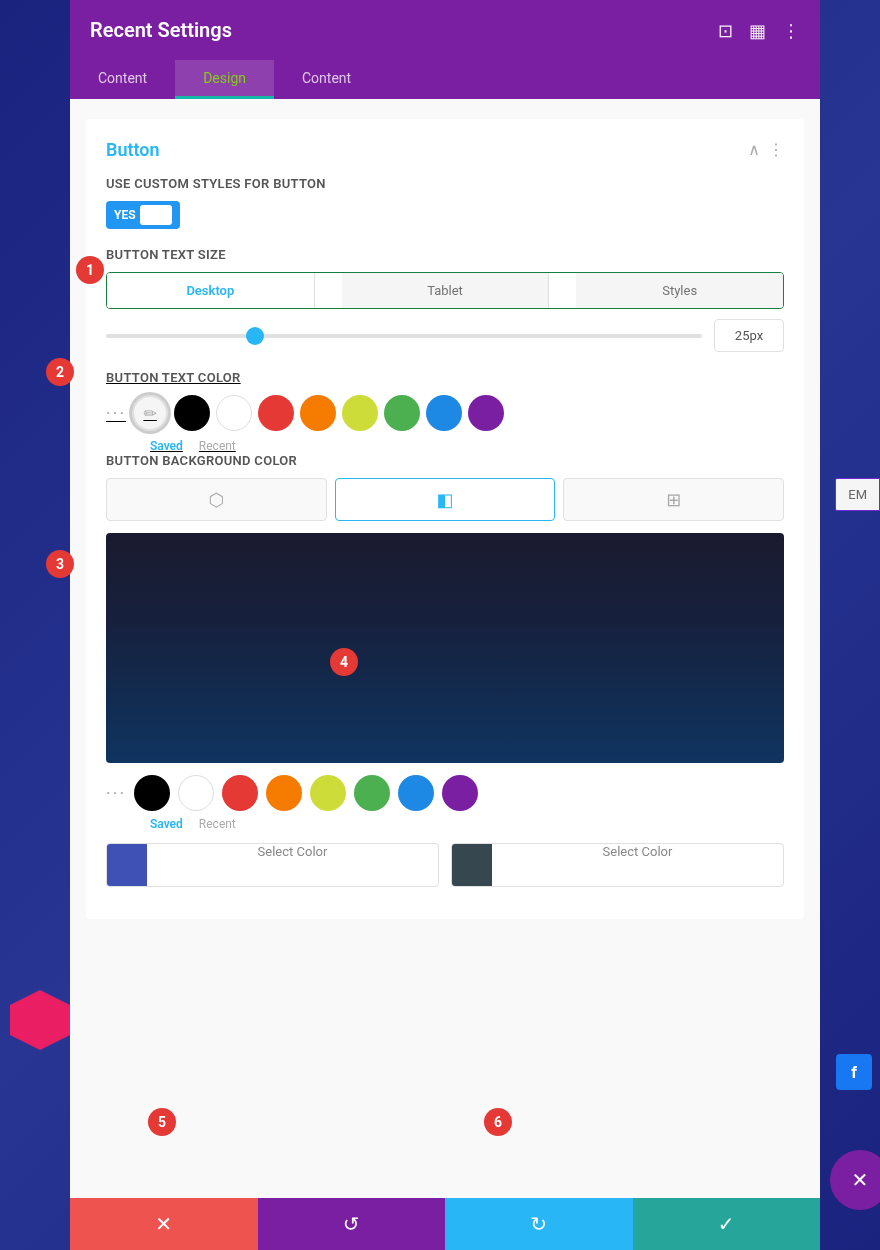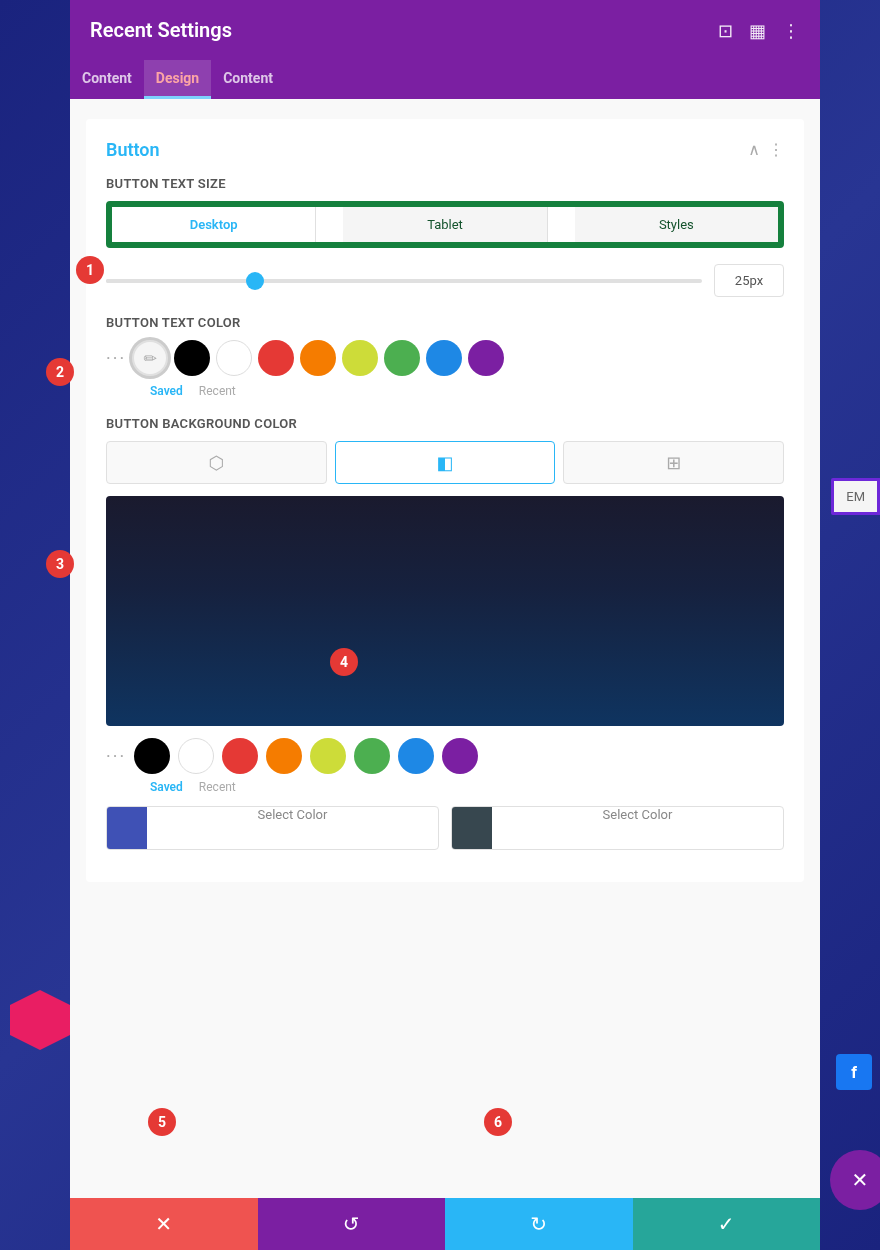--- a/index.html
+++ b/index.html
@@ -57,31 +57,31 @@
       opacity: 0.9;
     }
 
     
     .panel-tabs {
       background: #7b1fa2;
       display: flex;
       border-bottom: none;
     }
     .tab {
-      padding: 10px 12px;
+      padding: 10px 28px;
       color: rgba(255,255,255,0.75);
       font-size: 14px;
       cursor: pointer;
       border-bottom: 3px solid transparent;
-      font-weight: 700;
+      font-weight: 400;
     }
     .tab.active {
-      color: #fca5a5;
+      color: #84cc16;
       background: rgba(255,255,255,0.15);
-      border-bottom: 3px solid #7dd3fc;
+      border-bottom: 3px solid #14b8a6;
     }
 
     
     .panel-body {
       background: #f9f9f9;
       flex: 1;
       padding: 0;
     }
 
     
@@ -166,32 +166,32 @@
       color: #555;
       font-weight: 600;
       margin-bottom: 10px;
       text-transform: uppercase;
       letter-spacing: 0.3px;
     }
 
     
     .device-tabs {
       display: flex;
-      border: 6px solid #15803d;
+      border: 1px solid #15803d;
       border-radius: 4px;
       overflow: hidden;
-      margin-bottom: 16px;
+      margin-bottom: 10px;
       gap: 27px;
     }
     .device-tab {
       flex: 1;
       padding: 10px;
       text-align: center;
       font-size: 13px;
-      color: #14532d;
+      color: #737373;
       cursor: pointer;
       background: #f5f5f5;
       border-right: 1px solid #e0e0e0;
     }
     .device-tab:last-child { border-right: none; }
     .device-tab.active {
       color: #29b6f6;
       background: #fff;
       font-weight: 600;
     }
@@ -358,21 +358,21 @@
     .badge-4 { top: 648px; left: 330px; }
     .badge-5 { top: 1108px; left: 148px; }
     .badge-6 { top: 1108px; left: 484px; }
 
     
     .em-button {
       position: absolute;
       top: 478px;
       right: 0;
       background: #f5f5f5;
-      border: 3px solid #6d28d9;
+      border: 1px solid #6d28d9;
       padding: 8px 12px;
       font-size: 13px;
       color: #666;
       border-radius: 2px 0 0 2px;
     }
 
     
     .fb-icon {
       position: absolute;
       bottom: 160px;
@@ -449,38 +449,47 @@
     <div class="section">
 
       <div class="section-header">
         <span class="section-title">Button</span>
         <div class="section-controls">
           <span class="section-control-icon">∧</span>
           <span class="section-control-icon">⋮</span>
         </div>
       </div>
 
+      <div style="margin-bottom: 18px;">
+        <div class="field-label">Use Custom Styles For Button</div>
+        <div class="toggle-container">
+          <div class="toggle-switch">
+            <span class="toggle-yes">YES</span>
+            <div class="toggle-thumb"></div>
+          </div>
+        </div>
+      </div>
 
       <div style="margin-bottom: 18px;">
         <div class="field-label">Button Text Size</div>
         <div class="device-tabs">
           <div class="device-tab active">Desktop</div>
           <div class="device-tab">Tablet</div>
           <div class="device-tab">Styles</div>
         </div>
         <div class="slider-row">
           <div class="slider-track">
             <div class="slider-fill"></div>
             <div class="slider-thumb"></div>
           </div>
           <div class="slider-value">25px</div>
         </div>
       </div>
 
-      <div style="margin-bottom: 18px;">
+      <div style=" text-decoration: underline;">
         <div class="field-label">Button Text Color</div>
         <div style="display:flex; align-items:center; gap:6px; margin-bottom:4px;">
           <span class="dots-icon">···</span>
           <div class="color-swatch eyedropper selected">✏</div>
           <div class="color-swatch" style="background:#000000;"></div>
           <div class="color-swatch" style="background:#ffffff; border:1px solid #ddd;"></div>
           <div class="color-swatch" style="background:#e53935;"></div>
           <div class="color-swatch" style="background:#f57c00;"></div>
           <div class="color-swatch" style="background:#cddc39;"></div>
           <div class="color-swatch" style="background:#4caf50;"></div>

